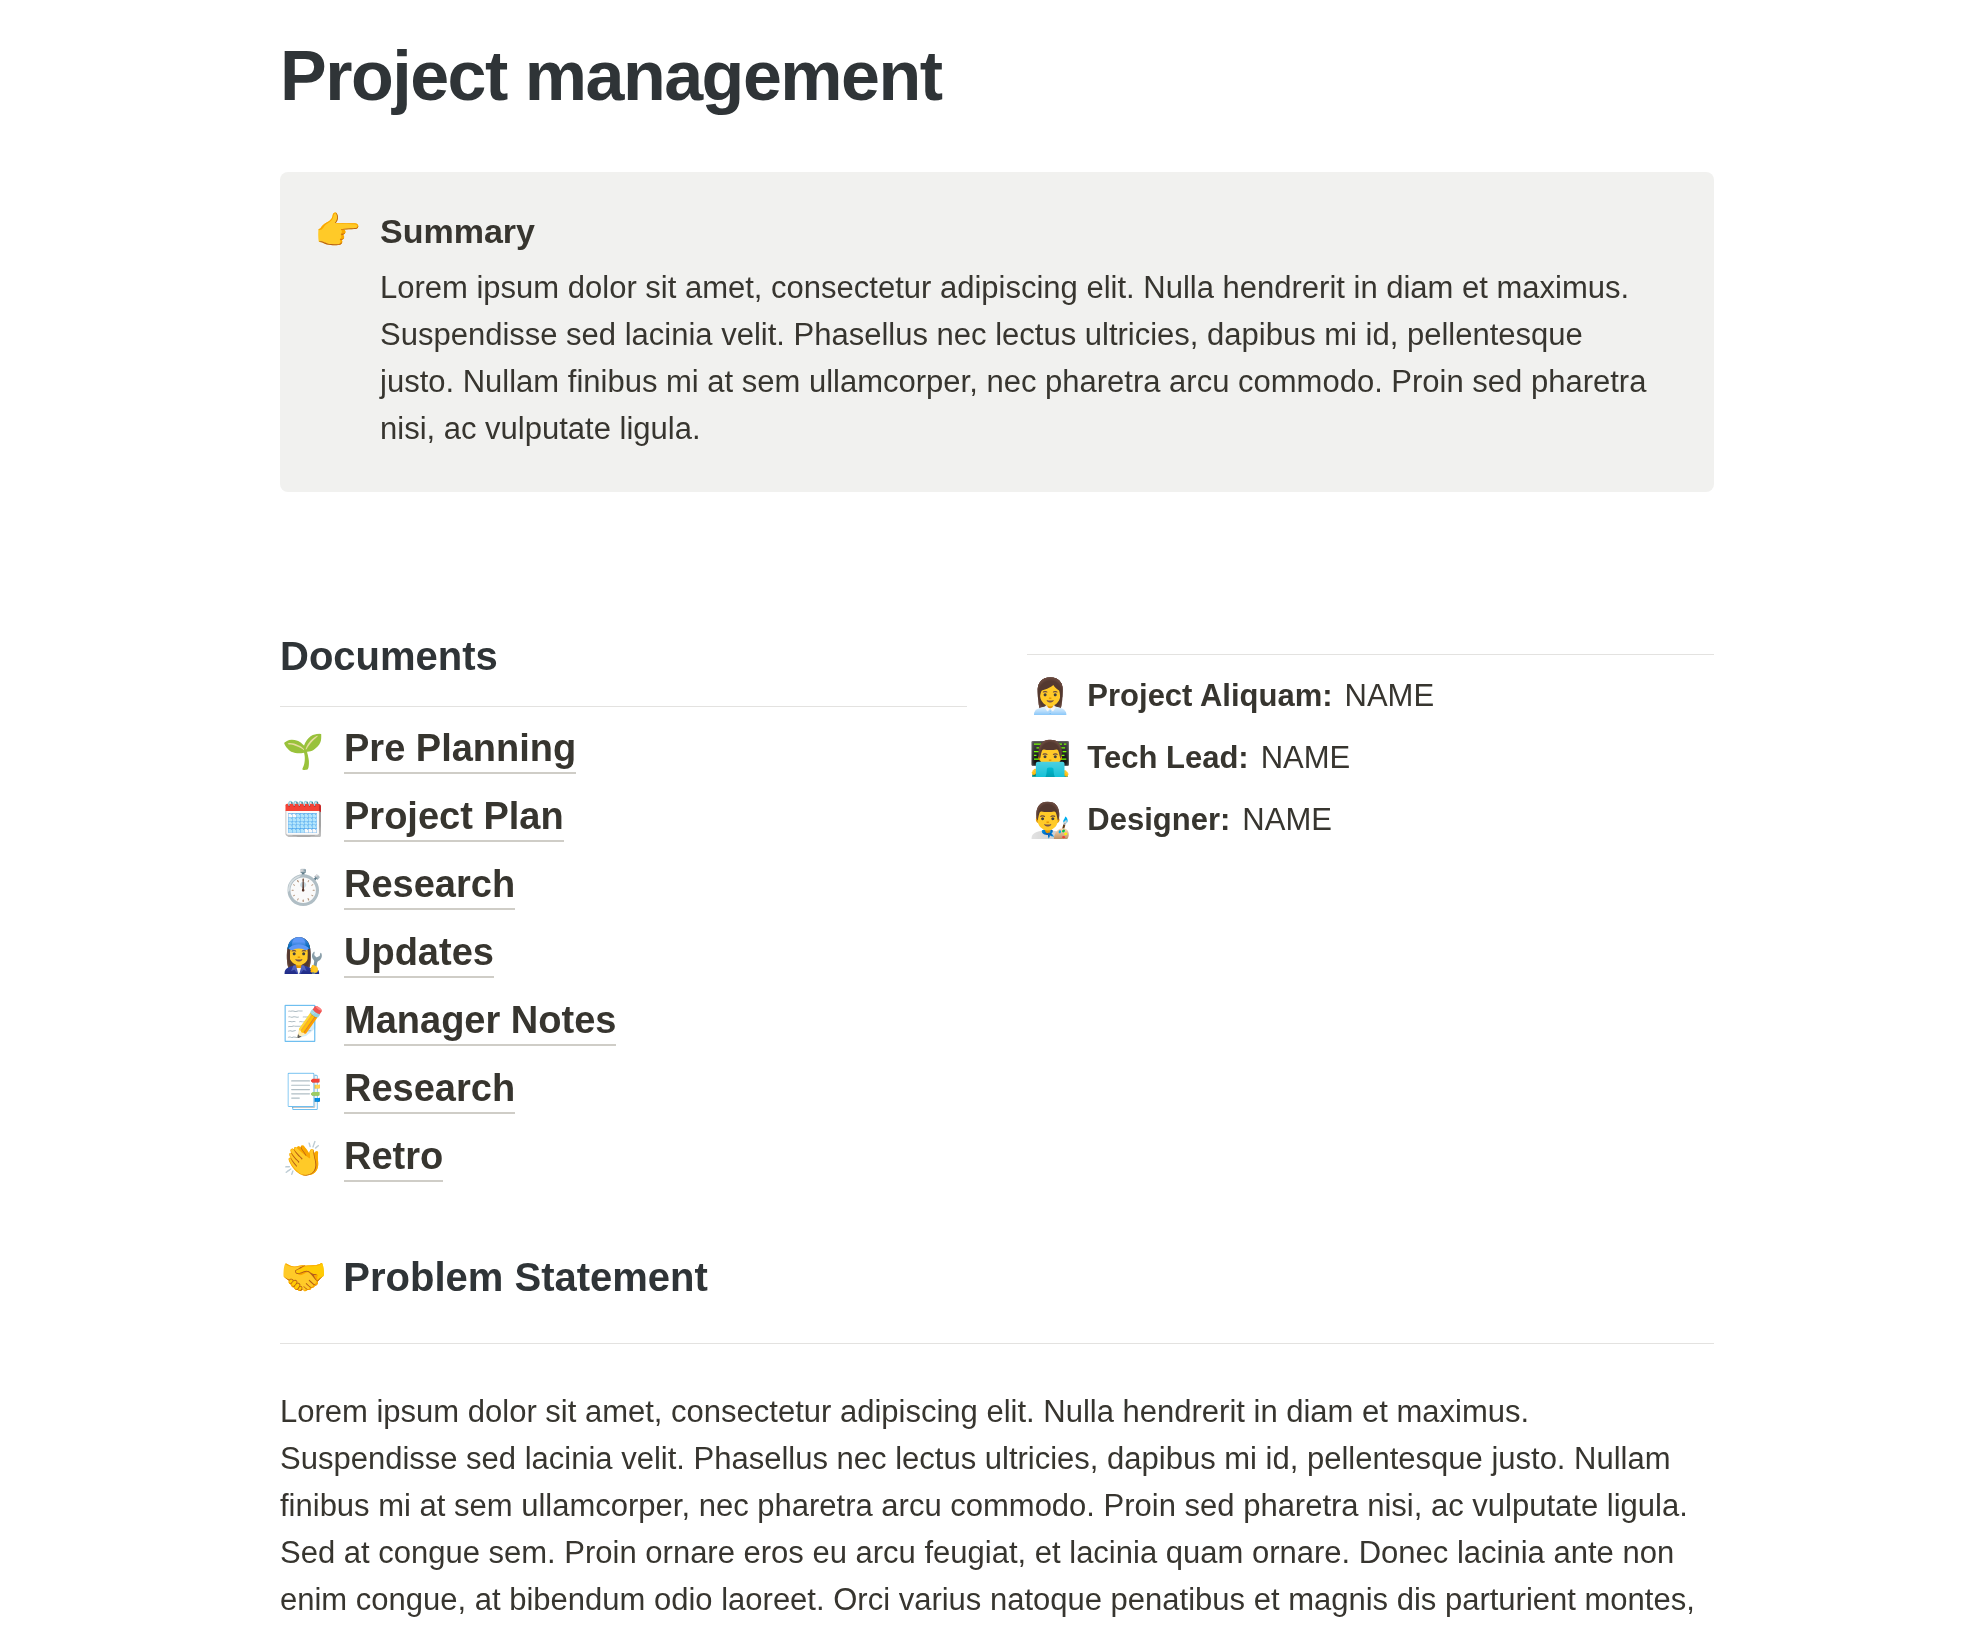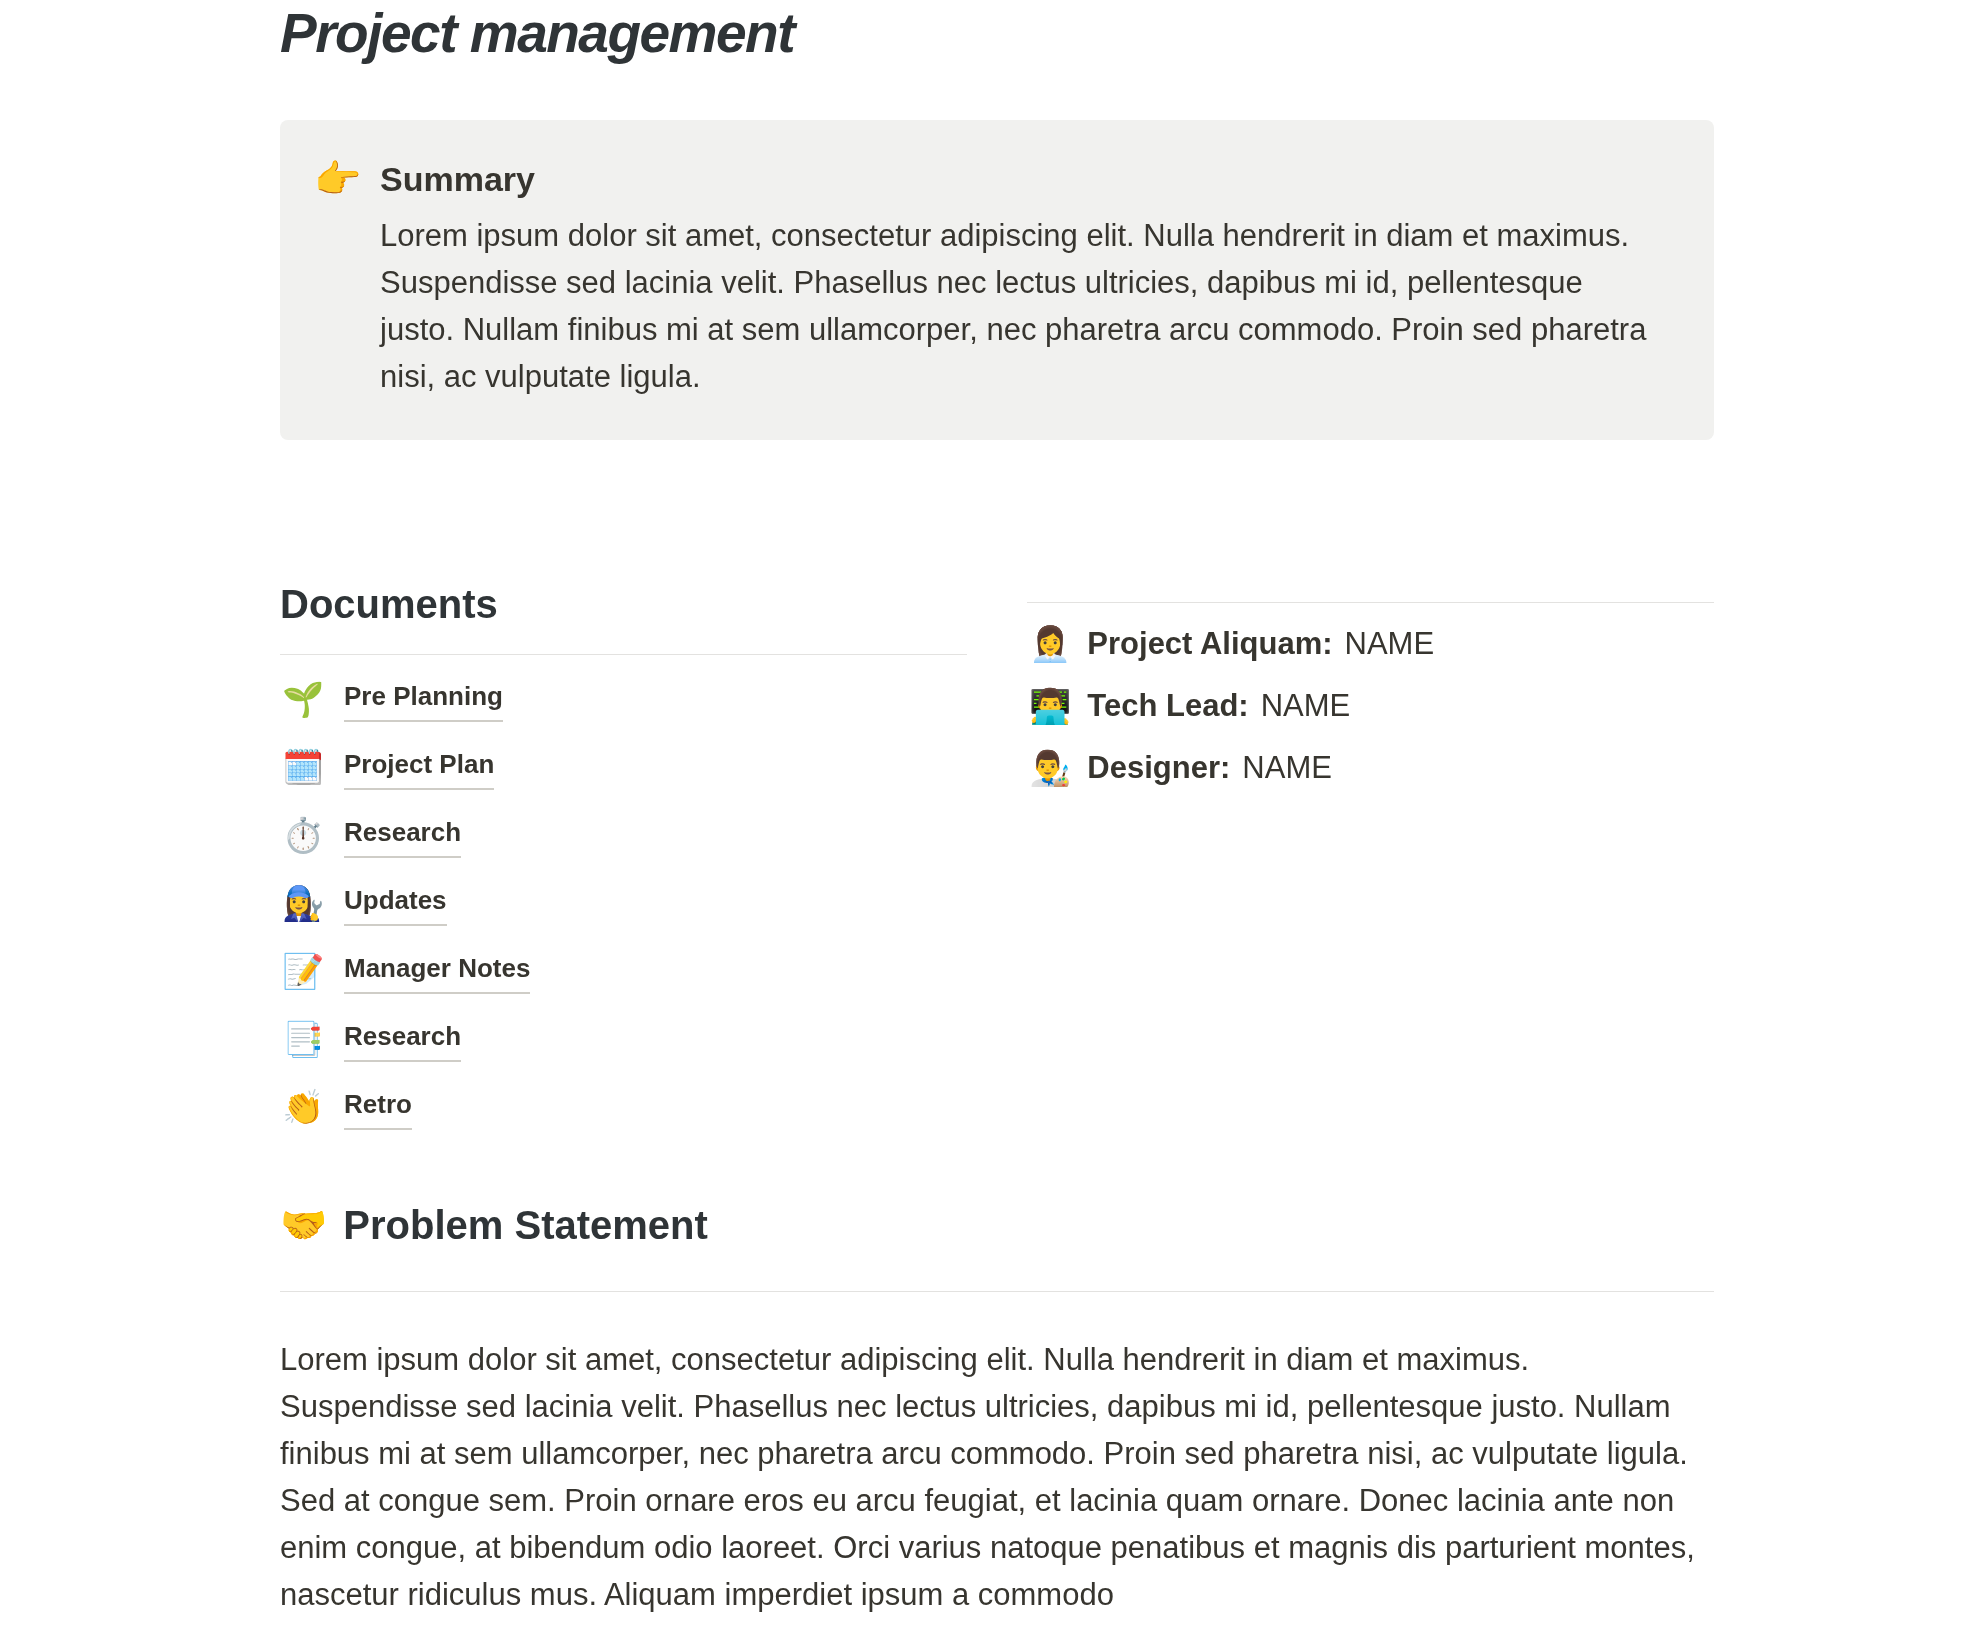--- a/index.html
+++ b/index.html
@@ -13,27 +13,27 @@
     width: 1978px;
     height: 1634px;
     overflow: hidden;
     position: relative;
   }
   .content {
     width: 1434px;
     margin-left: 280px;
   }
   .page-title {
-    font-size: 55px;
+    font-size: 70px;
     font-weight: 700;
     letter-spacing: -1.5px;
     margin: 0;
+    padding-top: 34px;
     line-height: 1.2;
     color: #2F3437;
-    font-style: italic;
   }
   
   .callout {
     margin-top: 54px;
     background: #F1F1EF;
     border-radius: 8px;
     padding: 36px 40px 40px 34px;
     display: flex;
     align-items: flex-start;
   }
@@ -83,21 +83,21 @@
   }
   .doc-emoji {
     font-size: 34px;
     line-height: 40px;
     width: 44px;
     flex: 0 0 44px;
     margin-right: 18px;
     text-align: center;
   }
   .doc-link {
-    font-size: 26px;
+    font-size: 38px;
     line-height: 40px;
     font-weight: 600;
     color: #37352F;
     border-bottom: 2px solid #CFCDC7;
     padding-bottom: 4px;
   }
   .team-row {
     display: flex;
     align-items: center;
     padding: 11px 2px;

